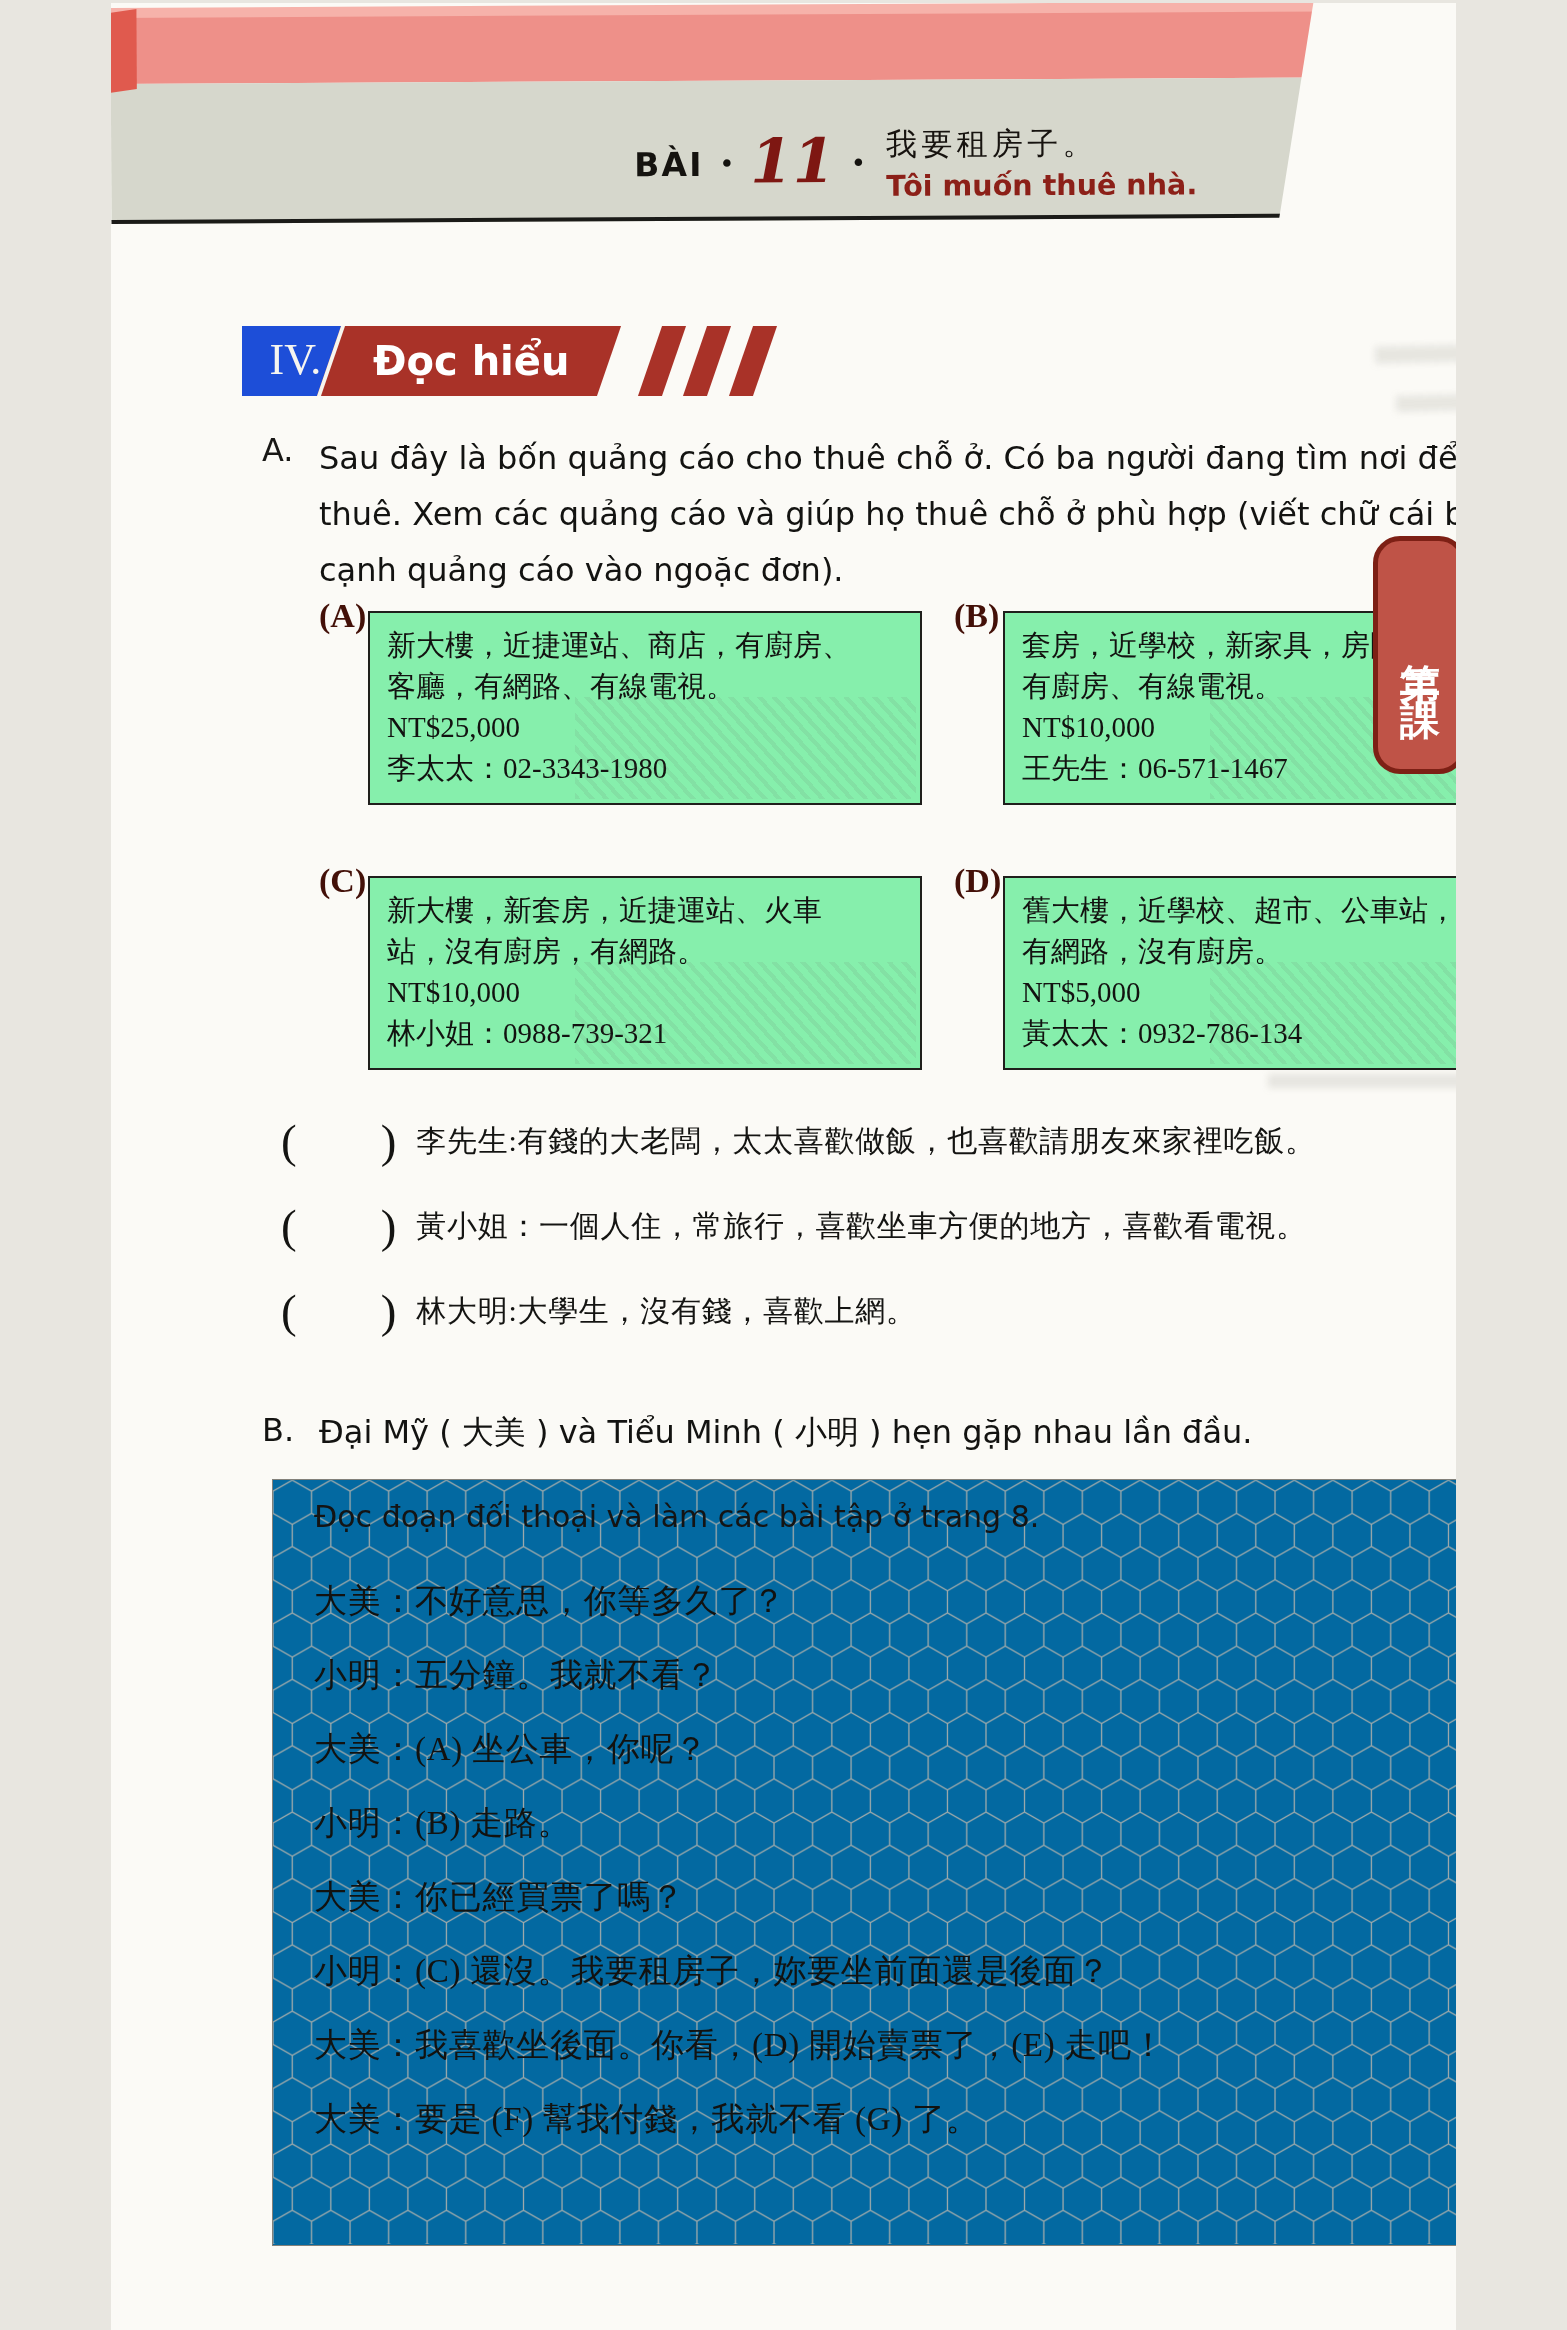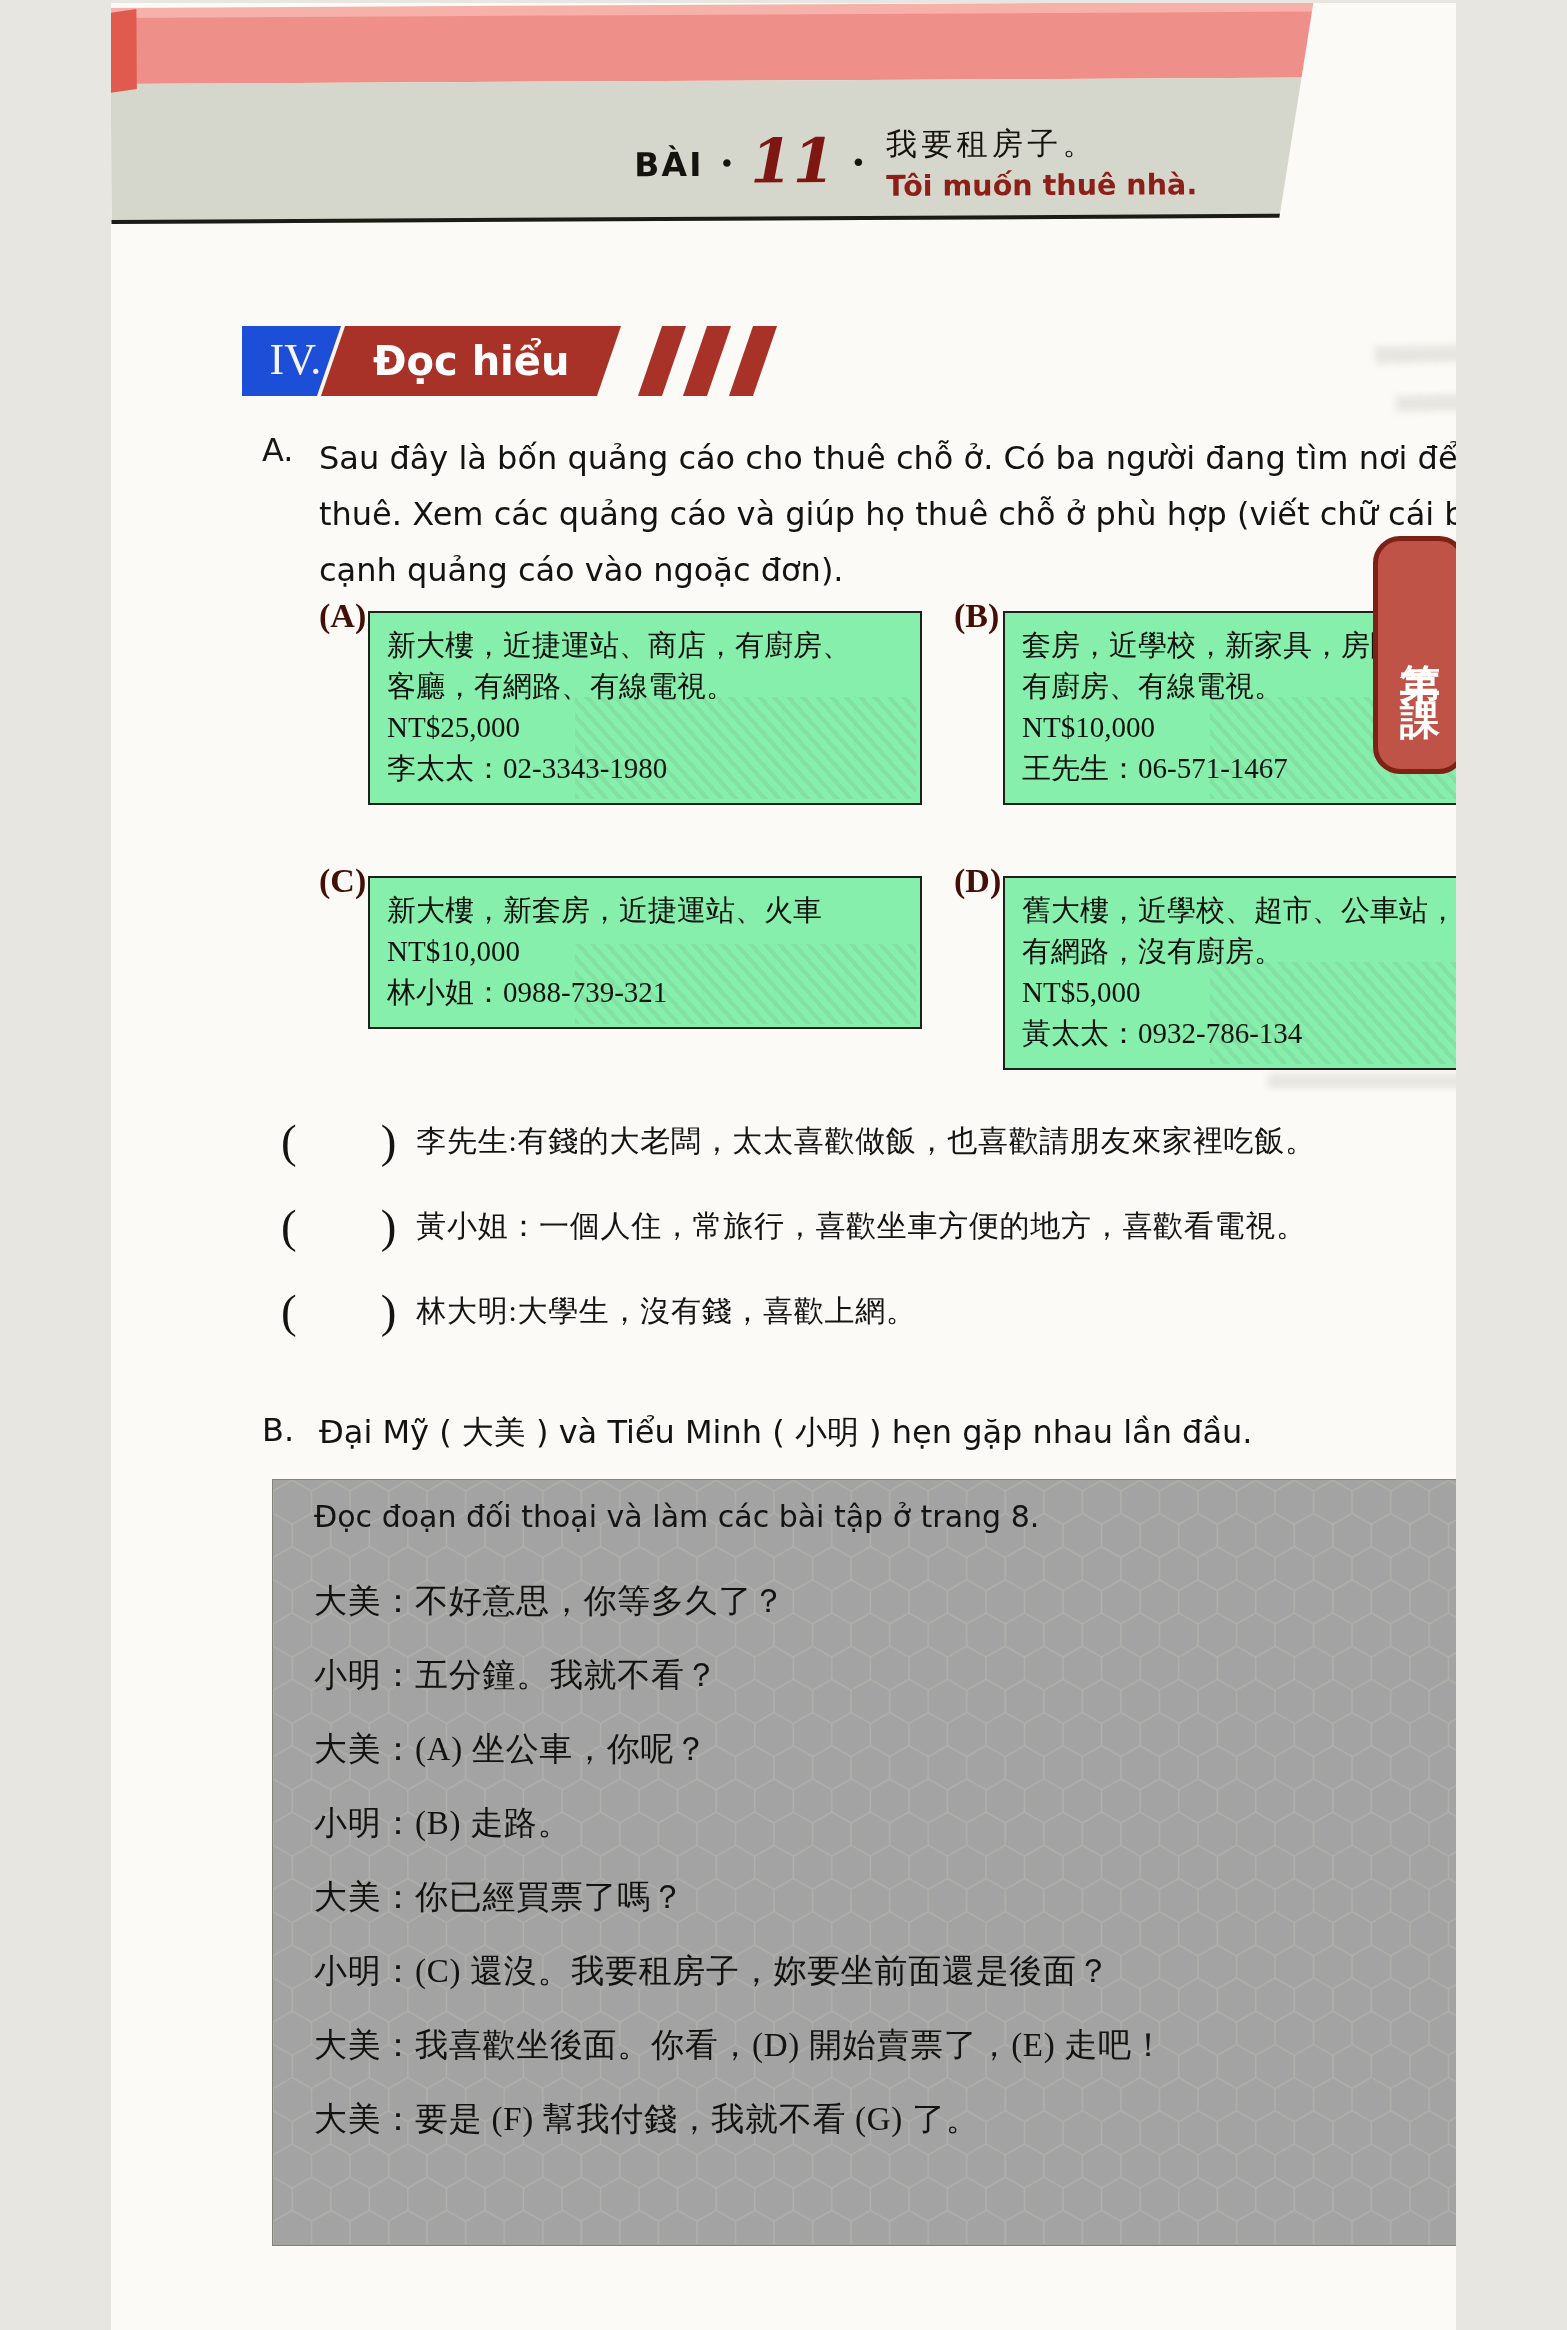--- a/index.html
+++ b/index.html
@@ -57,21 +57,21 @@
   .q-row{display:flex;align-items:center;height:61px;margin-bottom:24px;
     font-family:"Liberation Serif","DejaVu Serif",serif;font-size:30px;color:#141412;}
   .q-paren{font-size:47px;font-weight:400;line-height:1;}
   .q-gap{width:84px;}
   .q-text{margin-left:20px;letter-spacing:0.7px;}
   
   .part-b{position:absolute;top:1408px;left:151px;display:flex;font-size:32px;color:#131311;}
   .pb-label{width:57px;}
   
   .dialog-box{position:absolute;top:1476px;left:161px;width:1232px;height:767px;
-    border:1.4px solid #83817a;background:#a3a3a3;box-sizing:border-box;}
+    border:1.4px solid #83817a;background:#0369a1;box-sizing:border-box;}
   .mesh{position:absolute;top:0;left:0;}
   .dlg-note{position:absolute;top:18.6px;left:41px;font-size:30px;color:#141414;}
   .dlg-lines{position:absolute;top:84px;left:41px;right:21.4px;}
   .dlg-line{height:74px;display:flex;align-items:center;
     font-family:"Liberation Serif","DejaVu Serif",serif;font-size:33px;color:#121210;letter-spacing:0.7px;}
   
   .side-tab{position:absolute;top:533px;right:-10px;width:93px;height:238px;box-sizing:border-box;
     background:#bf5347;border:5px solid #7d2015;border-radius:27px;
     display:flex;align-items:center;justify-content:center;}
   .side-tab-text{writing-mode:vertical-rl;text-orientation:upright;color:#ffffff;
@@ -140,20 +140,21 @@
         <div class="ad-line">有廚房、有線電視。</div>
         <div class="ad-line">NT$10,000</div>
         <div class="ad-line">王先生：06-571-1467</div>
         <div class="ad-wm"></div>
       </div>
     </div>
     <div class="ad">
       <span class="ad-label">(C)</span>
       <div class="ad-box">
         <div class="ad-line">新大樓，新套房，近捷運站、火車</div>
+        <div class="ad-line">站，沒有廚房，有網路。</div>
         <div class="ad-line">NT$10,000</div>
         <div class="ad-line">林小姐：0988-739-321</div>
         <div class="ad-wm"></div>
       </div>
     </div>
     <div class="ad">
       <span class="ad-label">(D)</span>
       <div class="ad-box">
         <div class="ad-line">舊大樓，近學校、超市、公車站，</div>
         <div class="ad-line">有網路，沒有廚房。</div>

